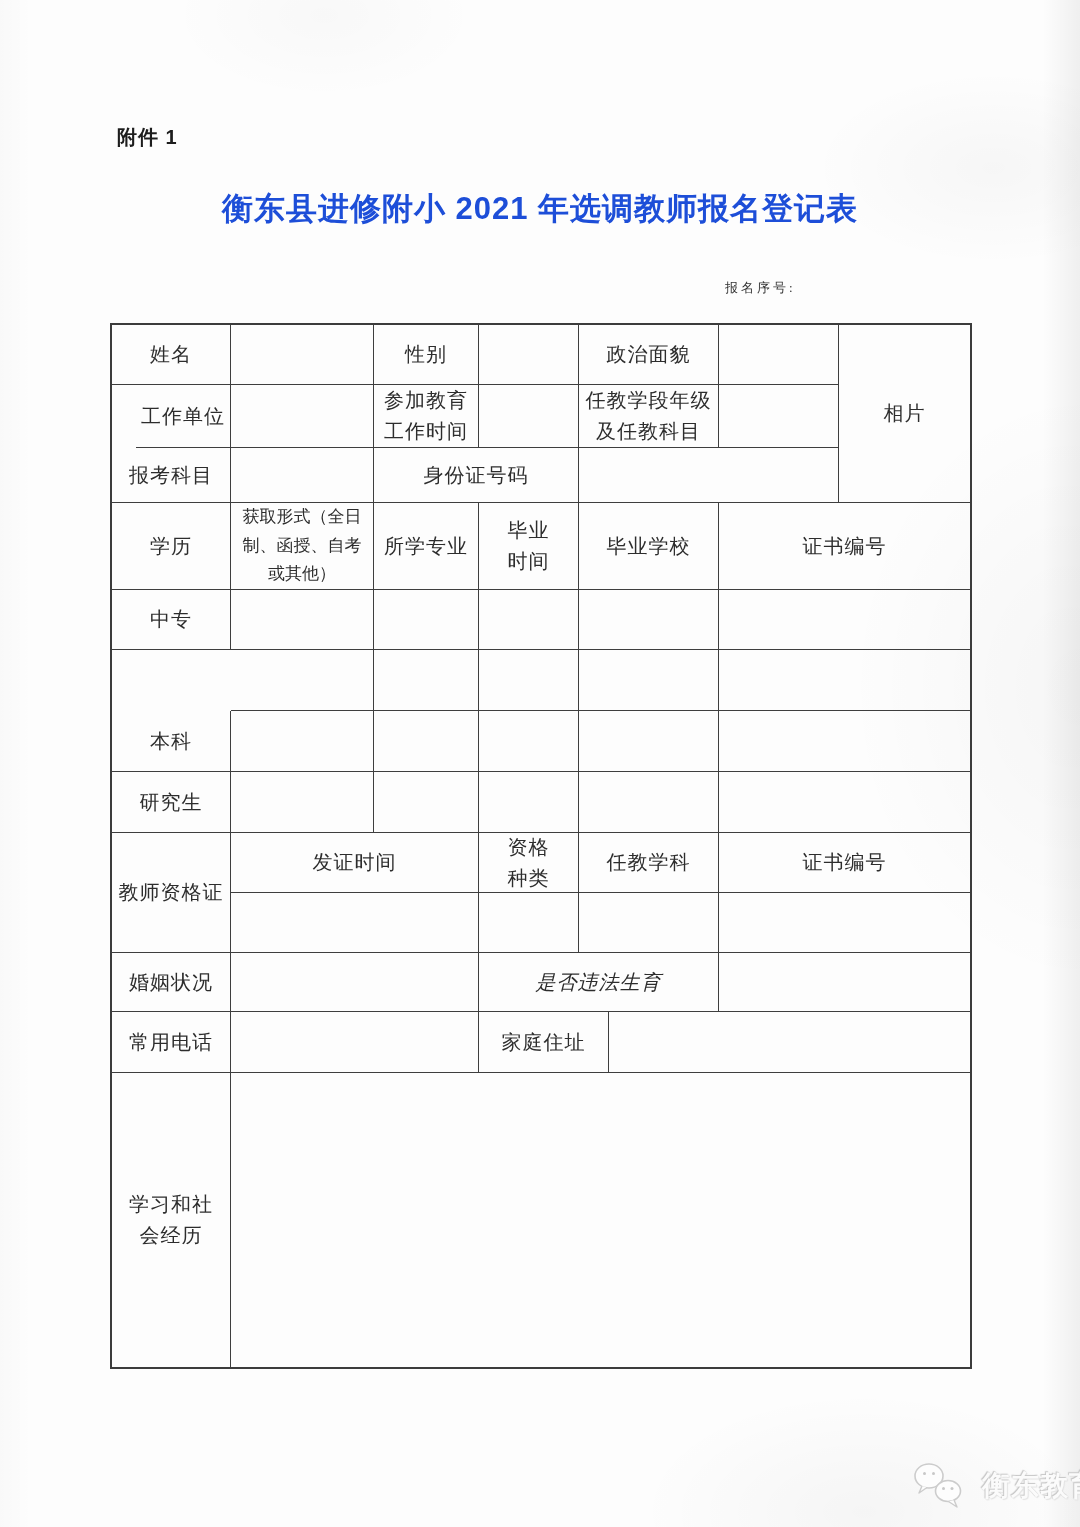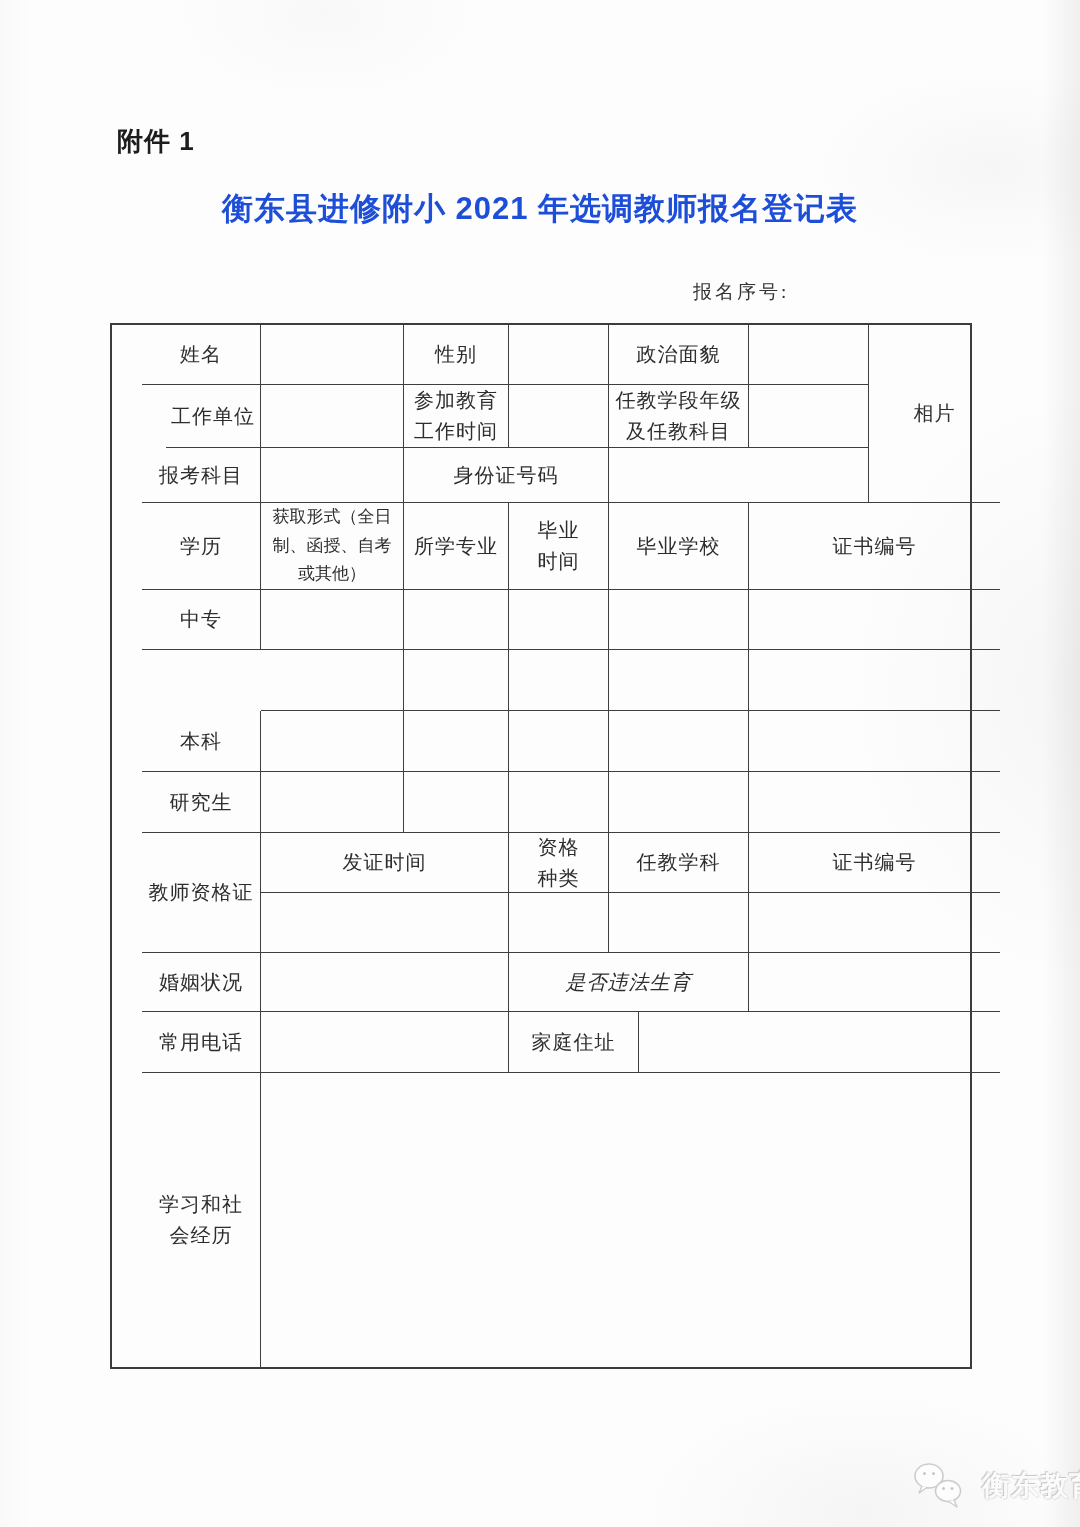--- a/index.html
+++ b/index.html
@@ -11,30 +11,30 @@
       radial-gradient(340px 420px at 101% 45%, rgba(0,0,0,0.030), transparent 72%),
       radial-gradient(220px 120px at 30% 1%, rgba(0,0,0,0.020), transparent 70%),
       radial-gradient(300px 160px at 80% 99%, rgba(0,0,0,0.030), transparent 75%),
       linear-gradient(to right, rgba(0,0,0,0.015), transparent 3%, transparent 96.5%, rgba(0,0,0,0.055)),
       #fdfdfd;
     color:#2b2b2b;
   }
   .attachment{
     position:absolute;left:117px;top:124px;
     font-family:"Liberation Sans","DejaVu Sans",sans-serif;
-    font-weight:bold;font-size:26px;color:#1d1d1d;letter-spacing:1px;
+    font-weight:bold;font-size:20px;color:#1d1d1d;letter-spacing:1px;
   }
   .doc-title{
     position:absolute;left:0;top:188px;width:1080px;text-align:center;
     font-family:"Liberation Sans","DejaVu Sans",sans-serif;
     font-weight:bold;font-size:31px;color:#1d4ed8;letter-spacing:1px;
   }
   .serial{
-    position:absolute;left:693px;top:279px;
-    font-size:19px;color:#333;letter-spacing:3px;
+    position:absolute;left:725px;top:279px;
+    font-size:13px;color:#333;letter-spacing:3px;
   }
   .form-table{
     position:absolute;left:110px;top:323px;width:862px;height:1046px;
     box-sizing:border-box;border:2px solid #3c3c3c;
     display:grid;background:transparent;
   }
   .cell{
     box-sizing:border-box;
     border-right:1.5px solid #3e3e3e;
     border-bottom:1.5px solid #3e3e3e;
@@ -64,21 +64,21 @@
 </style>
 </head>
 <body>
 
 <div class="attachment">附件 1</div>
 
 <div class="doc-title">衡东县进修附小 2021 年选调教师报名登记表</div>
 
 <div class="serial">报名序号:</div>
 
-<div class="form-table" style="grid-template-columns: 119px 143px 105px 100px 30px 110px 120px 131px; grid-template-rows: 60px 63px 55px 87px 60px 61px 61px 61px 60px 60px 59px 61px 294px; padding-left: 30px;">
+<div class="form-table" style="grid-template-columns: 119px 143px 105px 100px 30px 110px 120px 131px; grid-template-rows: 60px 63px 55px 87px 60px 61px 61px 61px 60px 60px 59px 61px 294px;">
     <div class="cell" style="grid-area: 1 / 1 / span 1 / span 1;"><span>姓名</span></div>
     <div class="cell" style="grid-area: 1 / 2 / span 1 / span 1;"></div>
     <div class="cell" style="grid-area: 1 / 3 / span 1 / span 1;"><span>性别</span></div>
     <div class="cell" style="grid-area: 1 / 4 / span 1 / span 1;"></div>
     <div class="cell" style="grid-area: 1 / 5 / span 1 / span 2;"><span>政治面貌</span></div>
     <div class="cell" style="grid-area: 1 / 7 / span 1 / span 1;"></div>
     <div class="cell no-r" style="grid-area: 1 / 8 / span 3 / span 1;"><span>相片</span></div>
     <div class="cell" style="grid-area: 2 / 1 / span 1 / span 1; margin-left: 24px;"><span>工作单位</span></div>
     <div class="cell" style="grid-area: 2 / 2 / span 1 / span 1;"></div>
     <div class="cell" style="grid-area: 2 / 3 / span 1 / span 1;"><span>参加教育

